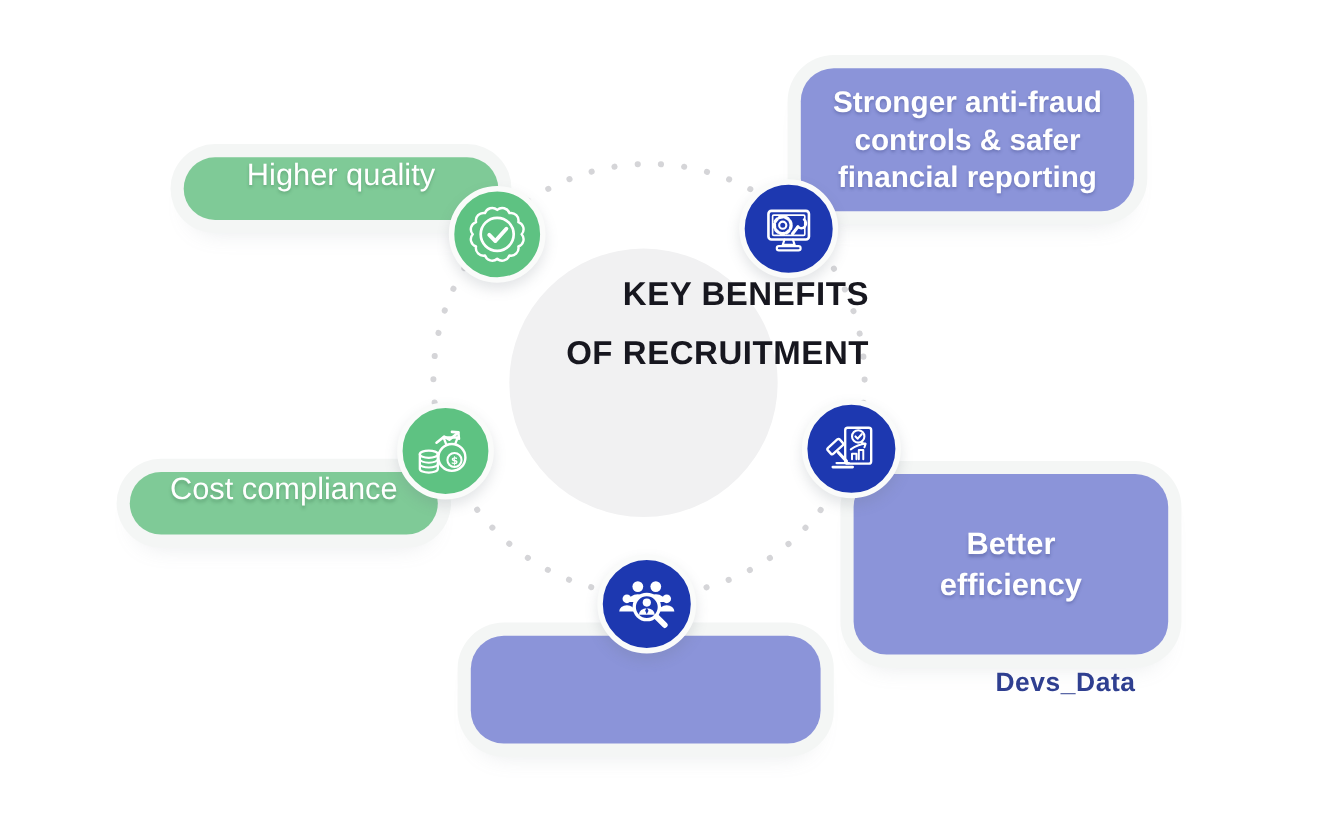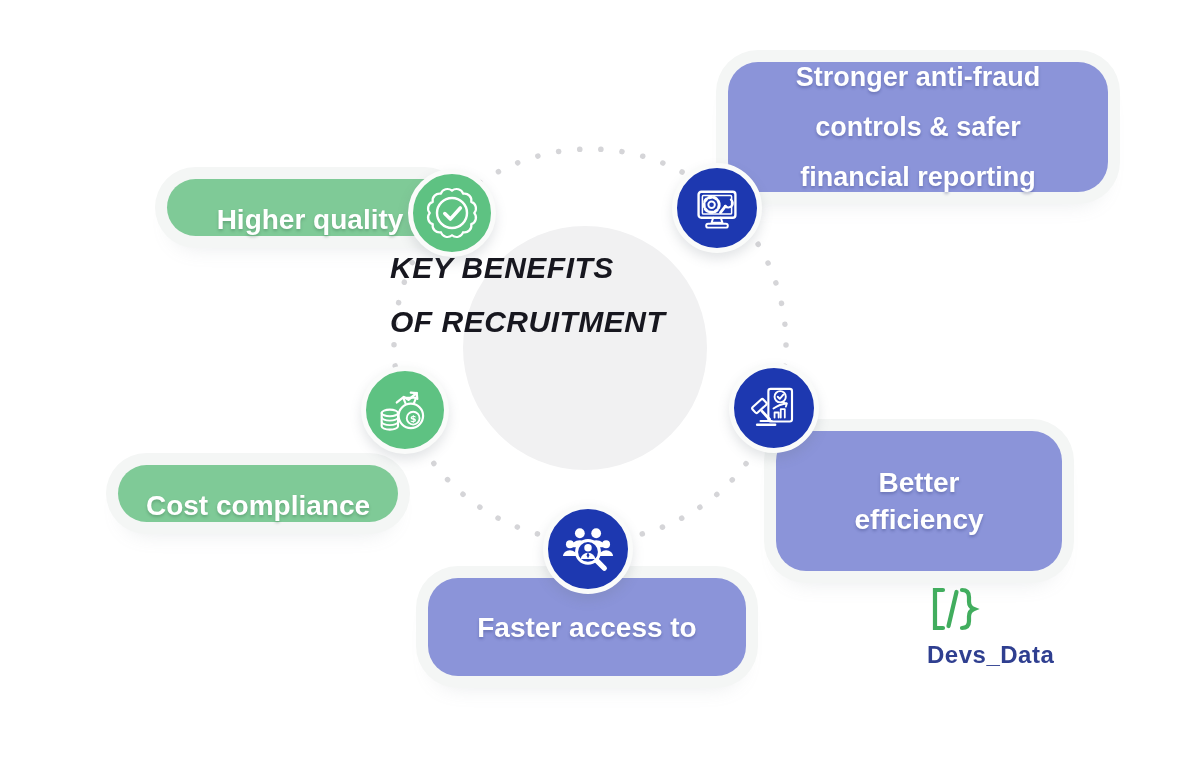--- a/index.html
+++ b/index.html
@@ -10,53 +10,53 @@
     --title-text:#17171f; --dot-ring:#d5d5d8; --center-circle:#f1f1f2; --halo:#f4f6f5;
     --logo-green:#41ad5e; --logo-navy:#2f3f90;
   }
   .abs{position:absolute;}
   
   #dotted-ring{left:390px;top:145px;z-index:1;}
   
   #center-circle{left:463px;top:226px;width:244px;height:244px;border-radius:50%;
     background:var(--center-circle);z-index:2;}
   
-  #center-title{left:390px;top:241px;width:400px;z-index:3;text-align:left;
-    color:var(--title-text);font-weight:bold;font-size:30px;letter-spacing:.5px;font-style:italic;}
+  #center-title{left:390px;top:241px;width:400px;z-index:3;text-align:right;
+    color:var(--title-text);font-weight:bold;font-size:30px;letter-spacing:.5px;}
   #center-title .tline{height:53.5px;line-height:53.5px;}
   
-  .pill{display:flex;align-items:flex-end;justify-content:center;color:#fff;font-weight:bold;
+  .pill{display:flex;align-items:flex-start;justify-content:center;color:#fff;font-weight:normal;
     z-index:4;border-radius:29px;
-    box-shadow:0 0 0 12px var(--halo), 0 16px 22px -6px rgba(130,140,150,.20);margin-top:36px;}
+    box-shadow:0 0 0 12px var(--halo), 0 16px 22px -6px rgba(130,140,150,.20);}
   .pill.green{background:var(--green-pill);font-size:28px;
     text-shadow:0 2px 3px rgba(35,90,55,.30);}
   .box{display:flex;flex-direction:column;align-items:center;justify-content:center;
     color:#fff;font-weight:bold;z-index:4;border-radius:30px;background:var(--purple-box);
     text-shadow:0 2px 3px rgba(40,50,110,.32);
     box-shadow:0 0 0 12px var(--halo), 0 16px 22px -6px rgba(130,140,150,.20);}
   #pill-higher-quality{left:167px;top:143px;width:286px;height:57px;}
   #pill-cost-efficiency{left:118px;top:429px;width:280px;height:57px;}
-  #box-anti-fraud{left:728px;top:62px;width:380px;height:130px;font-size:27px;line-height:34px;gap:16px;}
-  #box-compliance{left:776px;top:431px;width:286px;height:140px;font-size:28px;line-height:37px;}
+  #box-anti-fraud{left:728px;top:62px;width:303px;height:130px;font-size:27px;line-height:34px;}
+  #box-compliance{left:776px;top:431px;width:286px;height:164px;font-size:28px;line-height:37px;}
   #box-talent{left:428px;top:578px;width:318px;height:98px;font-size:28px;line-height:37px;}
   
   .icon-circle{border-radius:50%;border:5px solid #fafbfa;z-index:5;
     display:flex;align-items:center;justify-content:center;
     box-shadow:0 6px 12px rgba(100,110,120,.18);}
   .icon-circle.green{background:var(--green-icon);width:78px;height:78px;}
   .icon-circle.blue{background:var(--blue-icon);width:80px;height:80px;}
   #icon-badge{left:408px;top:169px;}
   #icon-money{left:361px;top:366px;}
   #icon-monitor{left:672px;top:163px;}
   #icon-gavel{left:729px;top:363px;}
   #icon-people{left:543px;top:504px;}
   .icn{stroke:#ffffff;fill:none;stroke-linecap:round;stroke-linejoin:round;}
   
-  #logo{left:927px;top:583px;width:125px;z-index:4;display:flex;flex-direction:column;
-    align-items:flex-start;}
+  #logo{left:905px;top:583px;width:125px;z-index:4;display:flex;
+    align-items:flex-end;}
   #logo-wordmark{margin-top:6px;color:var(--logo-navy);font-size:24px;font-weight:bold;
     letter-spacing:.5px;}
 </style>
 </head>
 <body>
 
 <div id="stage">
 
   <svg id="dotted-ring" class="abs" width="400" height="400">
     <circle cx="200" cy="200" r="196" fill="none" stroke="#d5d5d8" stroke-width="5.5" stroke-linecap="round" stroke-dasharray="0.1 21.13"></circle>
@@ -78,21 +78,20 @@
   <div id="box-anti-fraud" class="abs box">
     <div>Stronger anti-fraud</div>
     <div>controls &amp; safer</div>
     <div>financial reporting</div>
   </div>
   <div id="box-compliance" class="abs box">
     <div>Better</div>
     <div>efficiency</div>
   </div>
   <div id="box-talent" class="abs box">
-    <div>Faster access to</div>
   </div>
 
   <div id="icon-badge" class="abs icon-circle green">
     <svg width="60" height="60" viewBox="-27 -27 54 54">
       <path class="icn" stroke-width="2" d="M 20 0 A 6.2 6.2 0 0 1 17.32 10 A 6.2 6.2 0 0 1 10 17.32 A 6.2 6.2 0 0 1 0 20 A 6.2 6.2 0 0 1 -10 17.32 A 6.2 6.2 0 0 1 -17.32 10 A 6.2 6.2 0 0 1 -20 0 A 6.2 6.2 0 0 1 -17.32 -10 A 6.2 6.2 0 0 1 -10 -17.32 A 6.2 6.2 0 0 1 0 -20 A 6.2 6.2 0 0 1 10 -17.32 A 6.2 6.2 0 0 1 17.32 -10 A 6.2 6.2 0 0 1 20 0 Z"></path>
       <circle class="icn" r="13.5" stroke-width="2.2"></circle>
       <path class="icn" stroke-width="3.2" d="M -6.5 0.5 L -1.5 5.5 L 7.5 -4.5"></path>
     </svg>
   </div>
 

